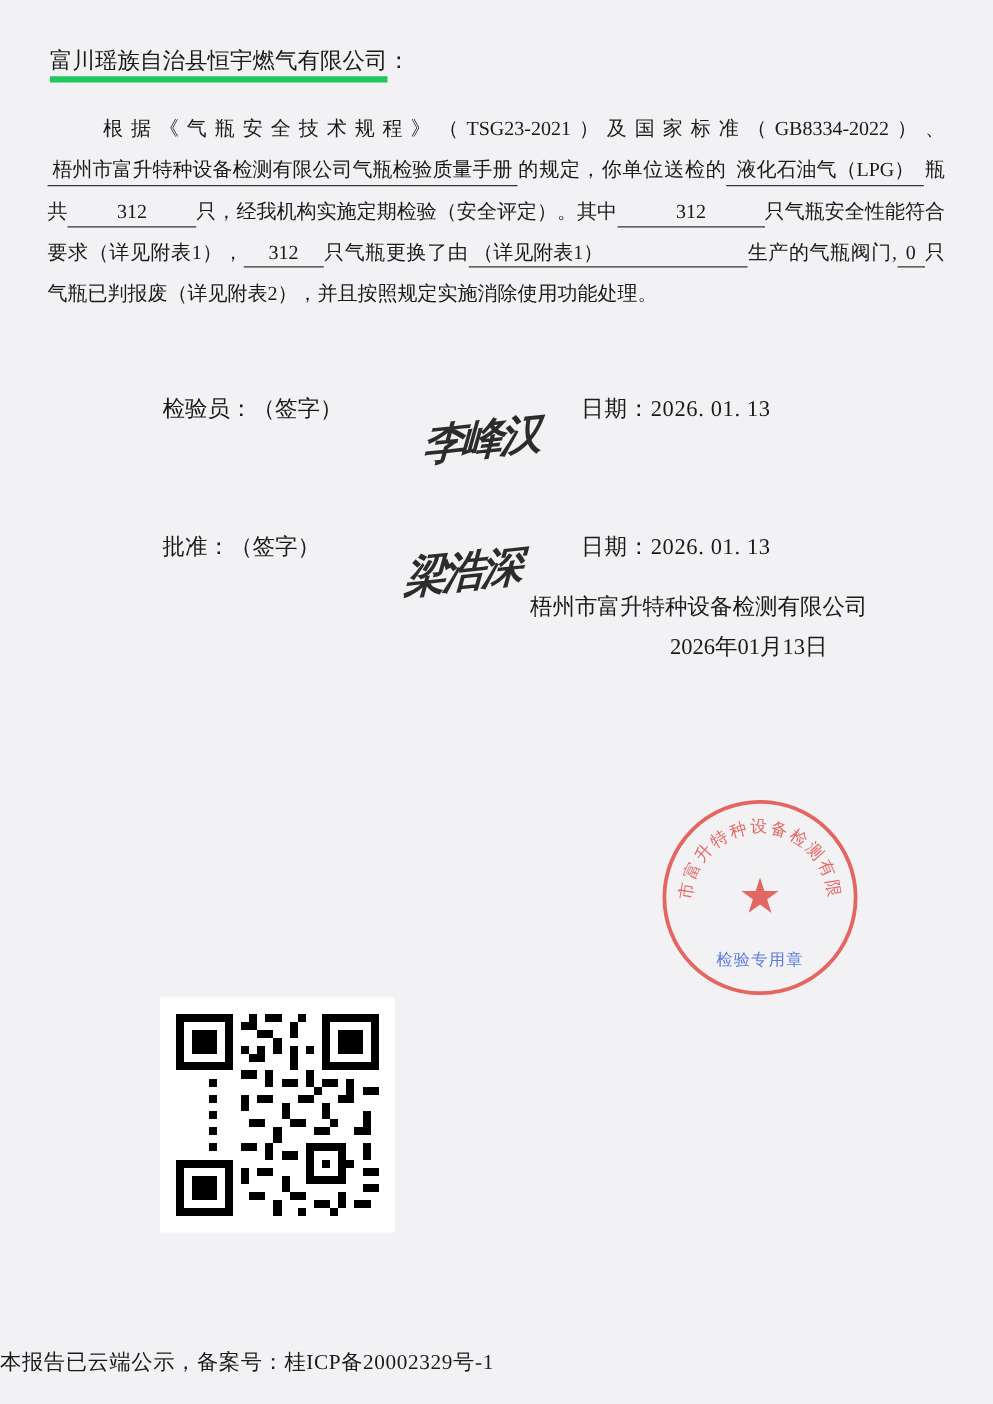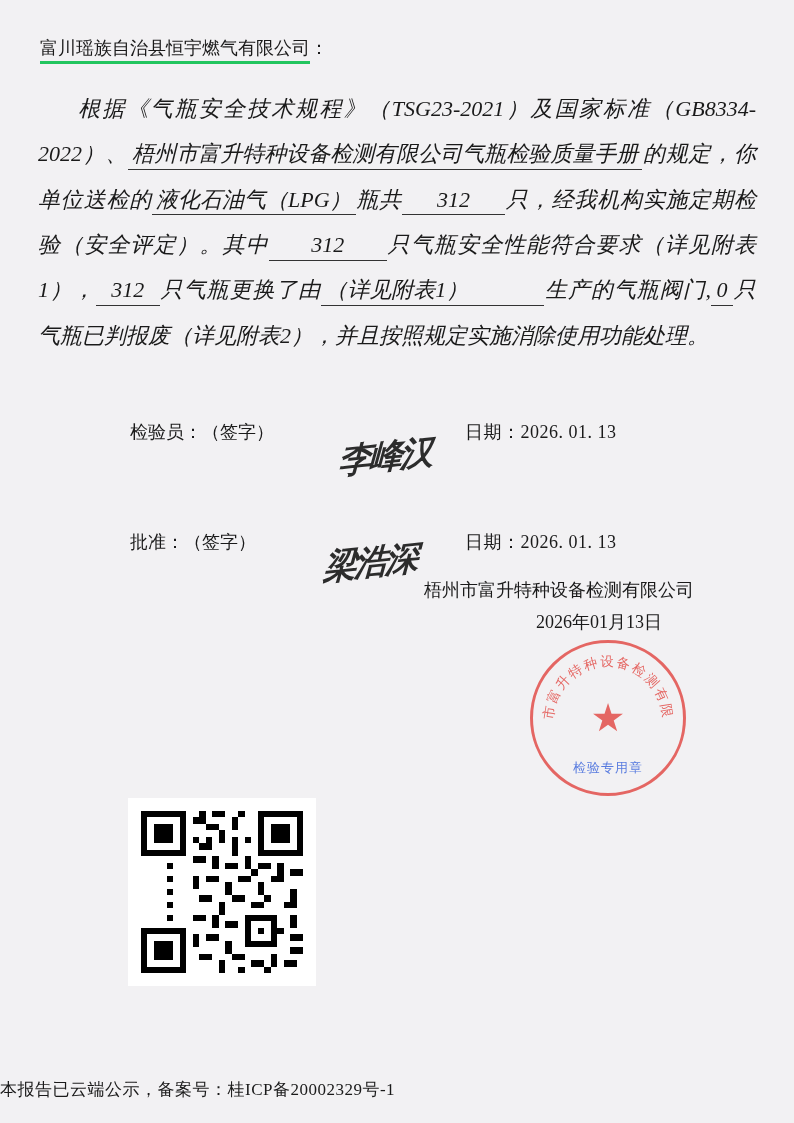--- a/index.html
+++ b/index.html
@@ -35,36 +35,35 @@
     text-align: right;
     font-size: 19px;
     margin-top: 24px;
     padding-right: 24px;
     letter-spacing: 0.5px;
   }
   .addressee {
     margin-top: 36px;
     font-size: 18px;
     display: inline-block;
-    border-bottom: 3px solid #22c55e;
+    border-bottom: 5px solid #22c55e;
     padding-bottom: 1px;
   }
   .addressee-wrap {
     margin-left: 2px;
     font-size: 18px;
   }
   .colon {
     font-size: 18px;
   }
   .body-text {
     margin-top: 22px;
-    font-size: 22px;
+    font-size: 16px;
     line-height: 2.06;
     text-align: justify;
-    font-style: italic;
   }
   .indent {
     display: inline-block;
     width: 38px;
   }
   .fill {
     display: inline-block;
     border-bottom: 1px solid #333;
     text-align: center;
     padding: 0 4px;

